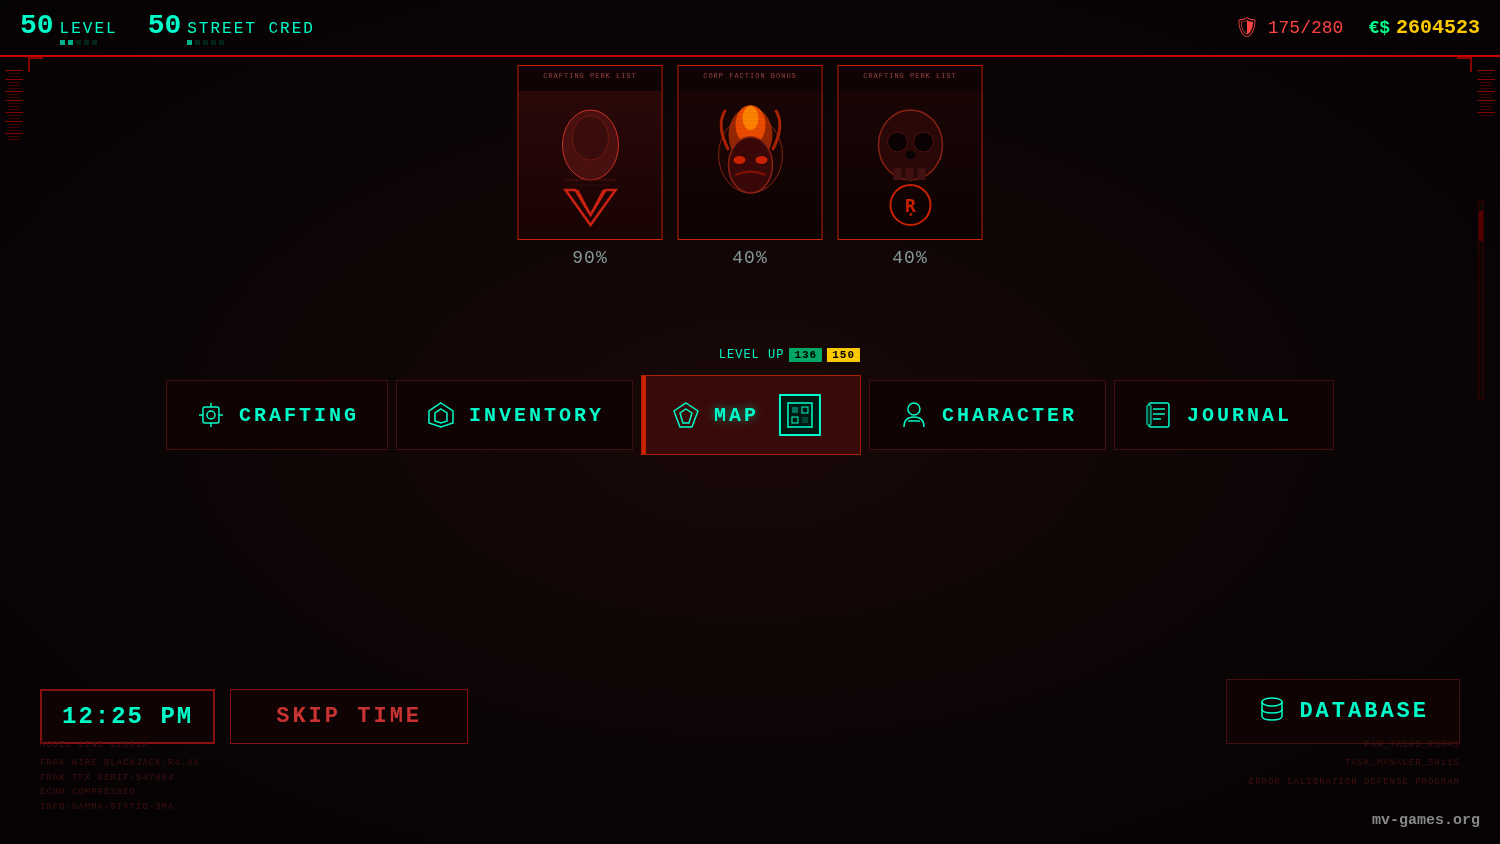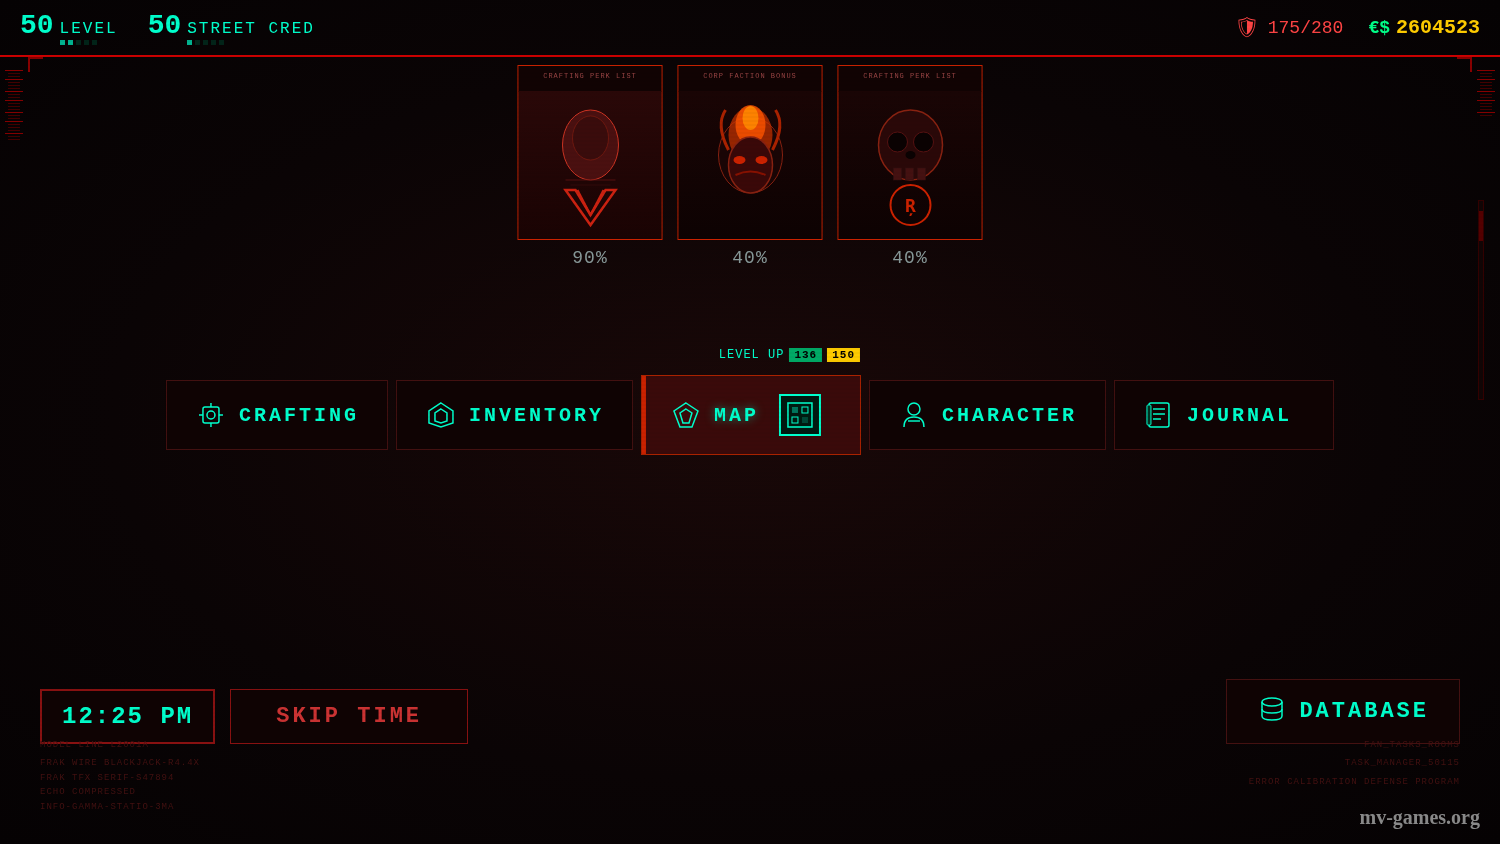--- a/index.html
+++ b/index.html
@@ -420,25 +420,24 @@
       color: #441111;
       letter-spacing: 1px;
       line-height: 1.6;
     }
 
     
     .watermark {
       position: absolute;
       bottom: 15px;
       right: 20px;
-      font-size: 20px;
+      font-size: 15px;
       color: #888;
       z-index: 10;
       font-weight: bold;
-      font-family: Liberation Serif, serif;
     }
 
     
     .icon-svg {
       fill: none;
       stroke: #00ffcc;
       stroke-width: 1.5;
     }
 
     

